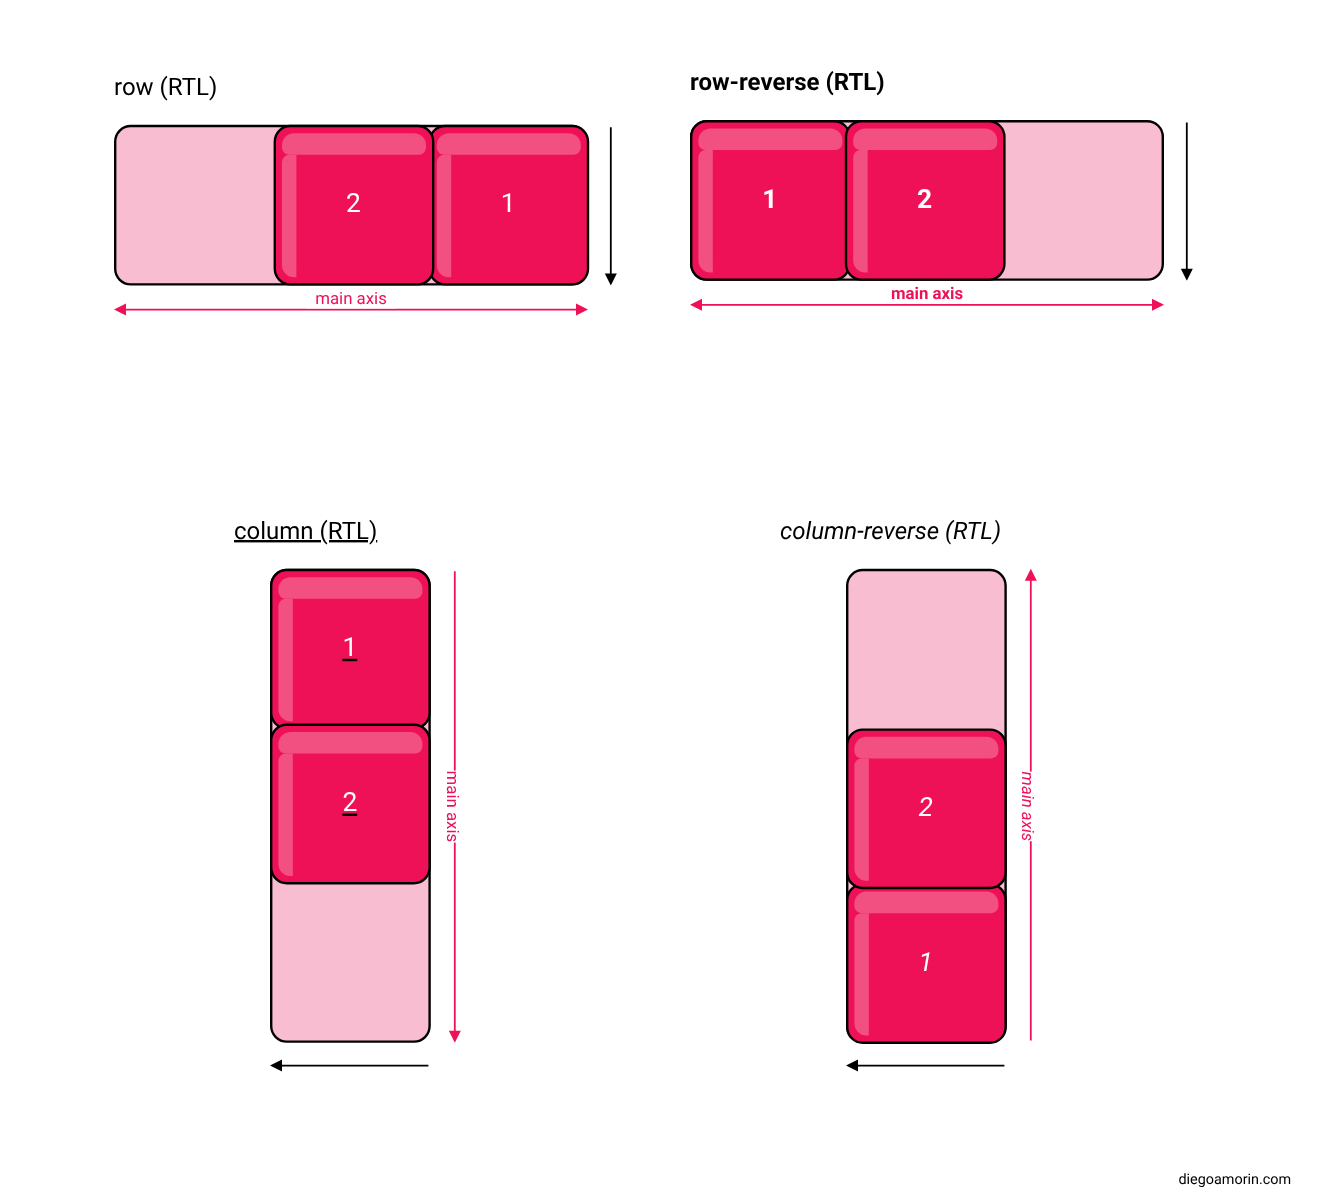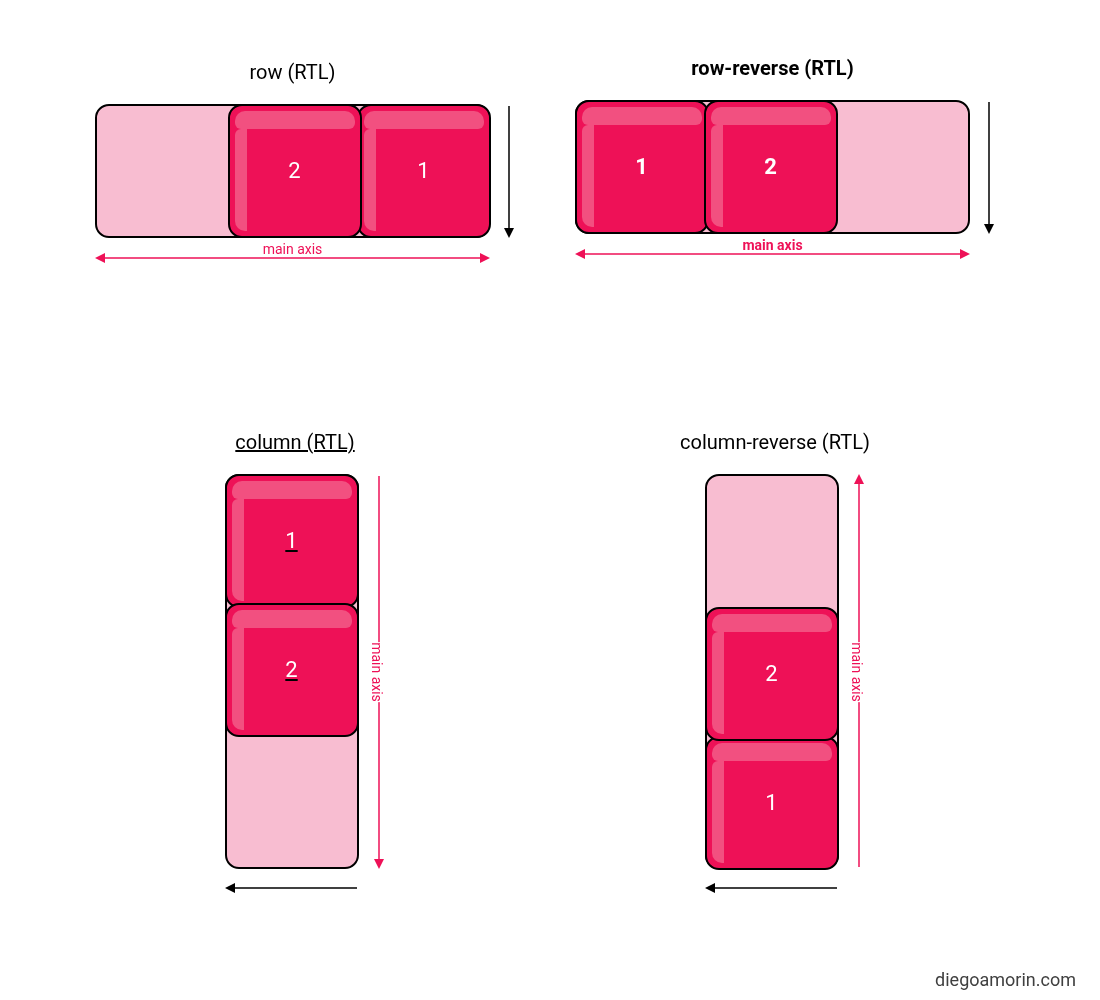--- a/index.html
+++ b/index.html
@@ -13,21 +13,20 @@
     .canvas {
       position: relative;
       width: 1100px;
       height: 1000px;
     }
     .panel {
       position: absolute;
     }
     .panel-title {
       font-size: 20px;
-      text-align: center;
       margin-bottom: 20px;
       color: #000;
     }
     .container {
       background: #f8bdd1;
       border: 2.5px solid #000;
       border-radius: 14px;
       display: flex;
       position: relative;
     }
@@ -130,22 +129,22 @@
       position: absolute;
     }
     .cross-arrow-h {
       position: absolute;
     }
 
     .watermark {
       position: absolute;
       right: 24px;
       bottom: 10px;
-      font-size: 18px;
-      color: #404040;
+      font-size: 12px;
+      color: #000000;
     }
   </style>
 </head>
 <body>
 
 <div class="canvas">
 
   <div class="panel" style="left:95px; top:60px;">
     <div class="panel-title" style="width:395px;">row (RTL)</div>
     <div style="position:relative;">
@@ -226,21 +225,21 @@
 
       <div class="cross-arrow-h" style="top:406px; left:0;">
         <svg width="134" height="16">
             <line x1="132" y1="8" x2="8" y2="8" stroke="#000" stroke-width="1.5"></line>
             <polygon points="0,8 10,3 10,13" fill="#000"></polygon>
           </svg>
       </div>
     </div>
   </div>
 
-  <div class="panel" style="left:705px; top:430px;">
+  <div class="panel" style="left:705px; top:430px;font-style:italic;">
     <div class="panel-title" style="white-space:nowrap; position:relative; left:-55px; width:250px;">column-reverse (RTL)</div>
     <div style="position:relative;">
       <div class="container column-reverse v-container">
         <div class="item v-item">
             <span>1</span>
           </div>
         <div class="item v-item">
             <span>2</span>
           </div>
       </div>

